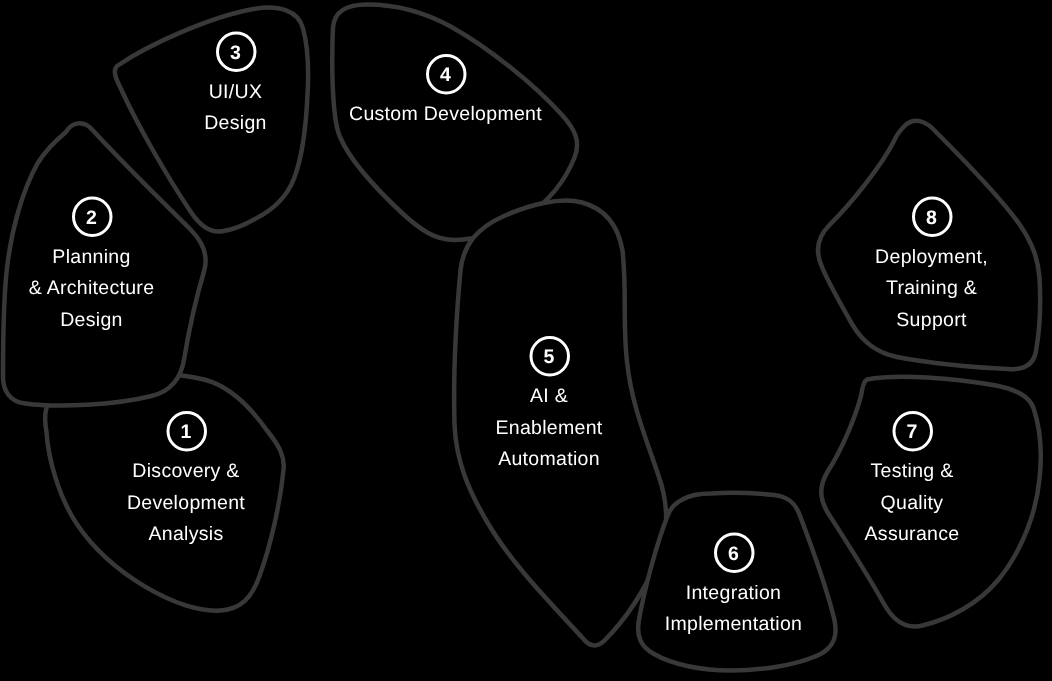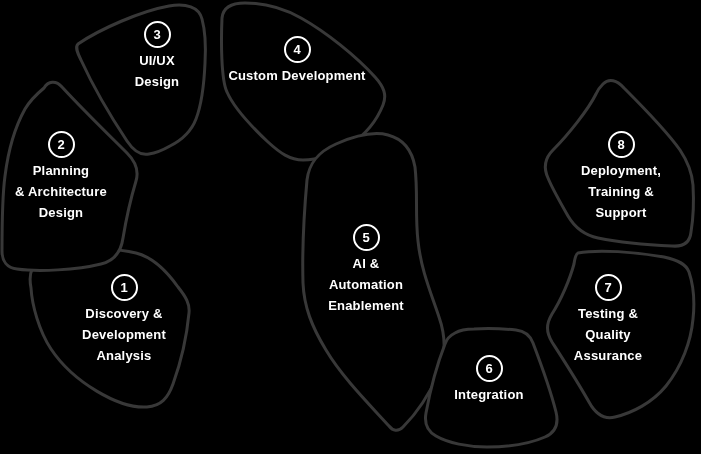--- a/index.html
+++ b/index.html
@@ -20,21 +20,21 @@
     position:absolute;width:200px;transform:translateX(-50%);
     text-align:center;color:var(--text,#ffffff);
   }
   .num{
     width:27px;height:27px;box-sizing:border-box;
     border:2px solid var(--text,#ffffff);border-radius:50%;
     margin:0 auto 2px auto;
     display:flex;align-items:center;justify-content:center;
     font-size:13px;font-weight:bold;line-height:1;
   }
-  .line{font-size:13px;font-weight:bold;line-height:21px;letter-spacing:.2px;}
+  .line{font-size:13px;font-weight:normal;line-height:21px;letter-spacing:.2px;}
   .line:empty{display:none;}
   
   .step-1{left:124px;top:274px;}
   .step-2{left:61px; top:131px;}
   .step-3{left:157px;top:21px;}
   .step-4{left:297px;top:36px;}
   .step-5{left:366px;top:224px;}
   .step-6{left:489px;top:355px;}
   .step-7{left:608px;top:274px;}
   .step-8{left:621px;top:131px;}
@@ -78,27 +78,28 @@
 
   <div class="step step-4">
     <div class="num">4</div>
     <div class="line">Custom Development</div>
 
   </div>
 
   <div class="step step-5">
     <div class="num">5</div>
     <div class="line">AI &amp;</div>
+    <div class="line">Enablement</div>
     <div class="line">Automation</div>
-    <div class="line">Enablement</div>
   </div>
 
   <div class="step step-6">
     <div class="num">6</div>
     <div class="line">Integration</div>
+    <div class="line">Implementation</div>
 
   </div>
 
   <div class="step step-7">
     <div class="num">7</div>
     <div class="line">Testing &amp;</div>
     <div class="line">Quality</div>
     <div class="line">Assurance</div>
   </div>
 

